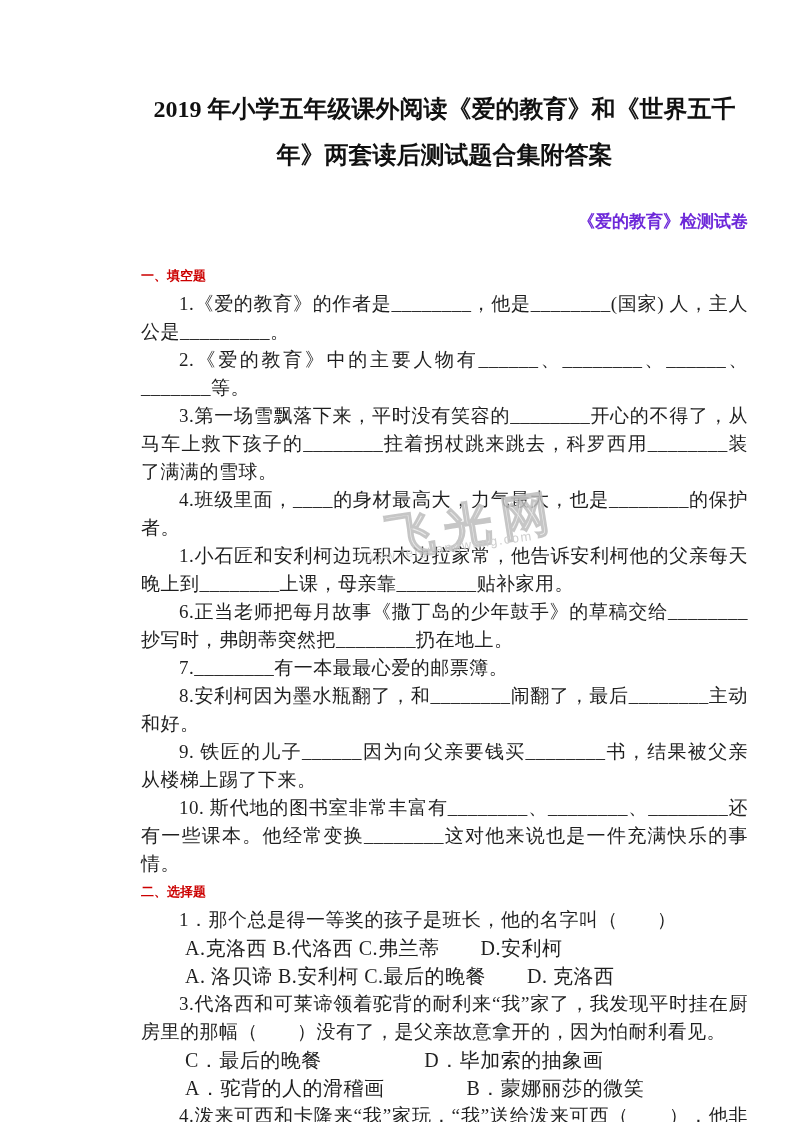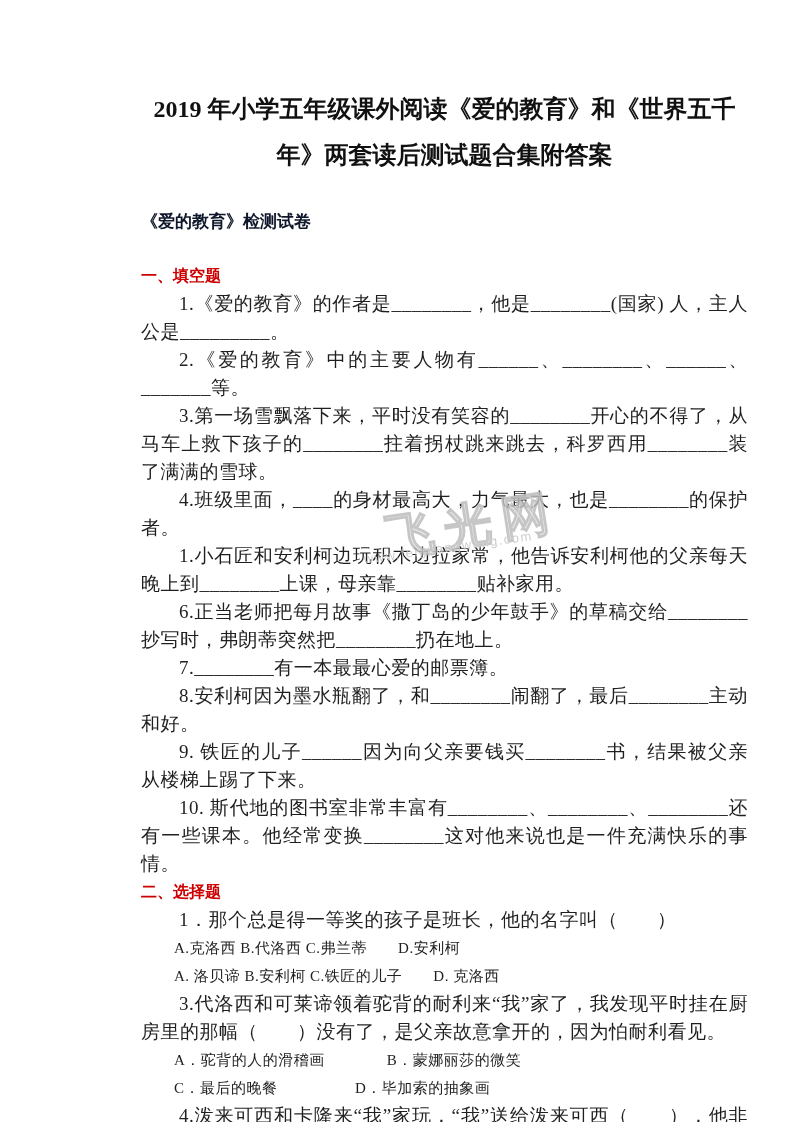--- a/index.html
+++ b/index.html
@@ -19,42 +19,42 @@
     font-size: 24px;
     font-weight: bold;
     text-align: center;
     line-height: 46px;
     margin: 0 0 32px 0;
     color: #111111;
   }
   .subtitle {
     font-size: 17px;
     font-weight: bold;
-    text-align: left;
-    color: #0f172a;
+    text-align: right;
+    color: #6d28d9;
     line-height: 24px;
     margin: 0 0 28px 0;
   }
   .section-heading {
-    font-size: 16px;
+    font-size: 13px;
     font-weight: bold;
     color: #cc0000;
     line-height: 28px;
     margin: 0;
   }
   .q {
     font-size: 19px;
     line-height: 28px;
     margin: 0;
     text-indent: 2em;
     text-align: justify;
     letter-spacing: 0.5px;
   }
   .opt {
-    font-size: 15px;
+    font-size: 20px;
     line-height: 28px;
     margin: 0;
     text-indent: 2.2em;
     letter-spacing: 0.5px;
   }
   .watermark {
     position: absolute;
     left: 338px;
     top: 500px;
     transform: rotate(-9deg);
@@ -103,25 +103,25 @@
   <p class="q">7.________有一本最最心爱的邮票簿。</p>
   <p class="q">8.安利柯因为墨水瓶翻了，和________闹翻了，最后________主动和好。</p>
   <p class="q">9. 铁匠的儿子______因为向父亲要钱买________书，结果被父亲从楼梯上踢了下来。</p>
   <p class="q">10. 斯代地的图书室非常丰富有________、________、________还有一些课本。他经常变换________这对他来说也是一件充满快乐的事情。</p>
 
   <h3 class="section-heading">二、选择题</h3>
 
   <p class="q">1．那个总是得一等奖的孩子是班长，他的名字叫（　　）</p>
   <p class="opt">A.克洛西 B.代洛西 C.弗兰蒂　　D.安利柯</p>
 
-  <p class="opt">A. 洛贝谛 B.安利柯 C.铁匠的儿子　　D. 克洛西</p>
+  <p class="opt">A. 洛贝谛 B.安利柯 C.最后的晚餐　　D. 克洛西</p>
 
   <p class="q">3.代洛西和可莱谛领着驼背的耐利来“我”家了，我发现平时挂在厨房里的那幅（　　）没有了，是父亲故意拿开的，因为怕耐利看见。</p>
+  <p class="opt">C．最后的晚餐　　　　　D．毕加索的抽象画</p>
   <p class="opt">A．驼背的人的滑稽画　　　　B．蒙娜丽莎的微笑</p>
-  <p class="opt">C．最后的晚餐　　　　　D．毕加索的抽象画</p>
 
   <p class="q">4.泼来可西和卡隆来“我”家玩，“我”送给泼来可西（　　），他非常喜欢，非常高兴。</p>
 
 
   <div class="watermark">
     <div class="watermark-text">飞光网</div>
     <div class="watermark-url">www.feiguangwang.com</div>
   </div>
 
 </div>

